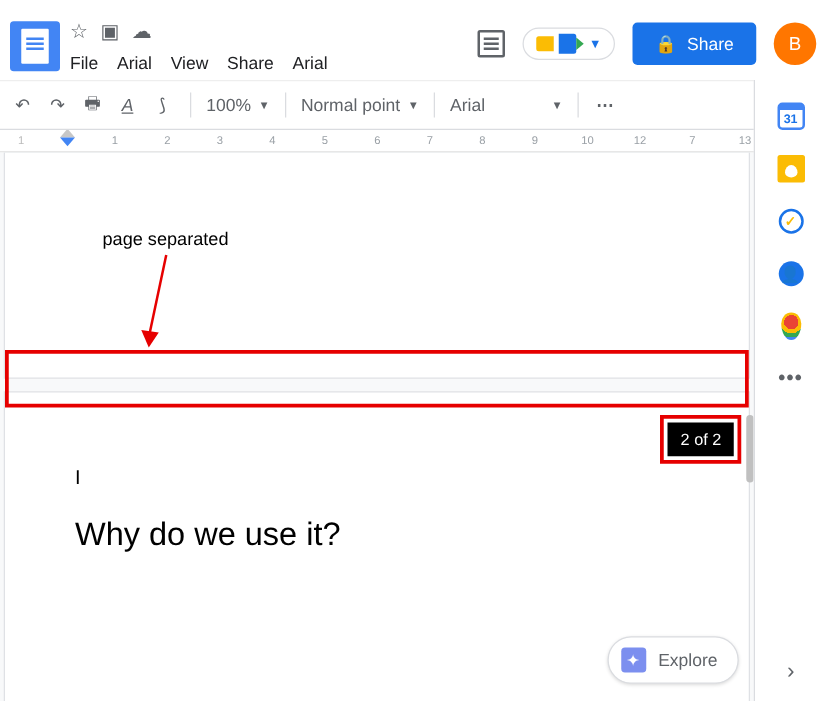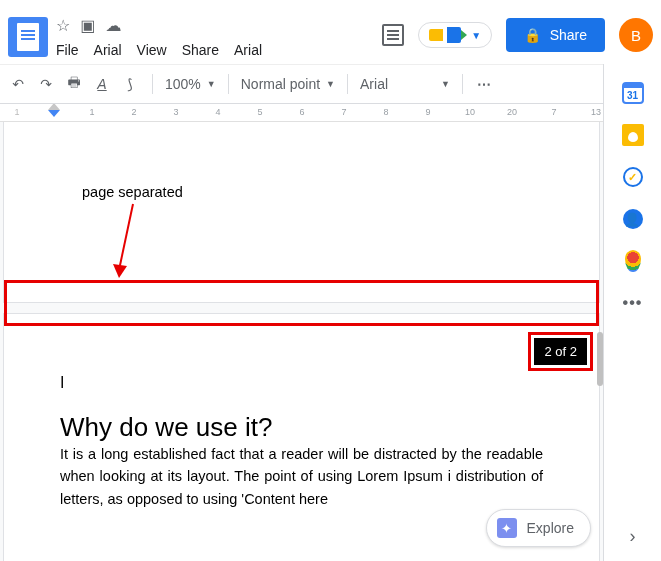--- a/index.html
+++ b/index.html
@@ -246,41 +246,40 @@
     <span class="tick" style="left:85px">1</span>
     <span class="tick" style="left:127px">2</span>
     <span class="tick" style="left:169px">3</span>
     <span class="tick" style="left:211px">4</span>
     <span class="tick" style="left:253px">5</span>
     <span class="tick" style="left:295px">6</span>
     <span class="tick" style="left:337px">7</span>
     <span class="tick" style="left:379px">8</span>
     <span class="tick" style="left:421px">9</span>
     <span class="tick" style="left:463px">10</span>
-    <span class="tick" style="left:505px">20</span>
+    <span class="tick" style="left:505px">12</span>
     <span class="tick" style="left:547px">7</span>
     <span class="tick" style="left:589px">13</span>
   </div>
 </div>
 
 <div class="workspace">
   <div class="page page1">
     <div class="annot">page separated</div>
     <svg class="arrow-svg" width="40" height="78">
       <line x1="24" y1="2" x2="10" y2="68" stroke="#e60000" stroke-width="2"></line>
       <polygon points="10,76 4,62 18,64" fill="#e60000"></polygon>
     </svg>
   </div>
   <div class="page-sep-box"></div>
   <div class="page-of">2 of 2</div>
 
   <div class="page page2">
     <div class="cursor-line">I</div>
     <h2 class="heading">Why do we use it?</h2>
-    <p class="para">It is a long established fact that a reader will be distracted by the readable when looking at its layout. The point of using Lorem Ipsum i  distribution of letters, as opposed to using 'Content here</p>
   </div>
 
   <div class="scrollbar-track">
     <div class="scrollbar-thumb"></div>
   </div>
 </div>
 
 <div class="sidepanel">
   <div class="sp-item cal">
       <span>31</span>

